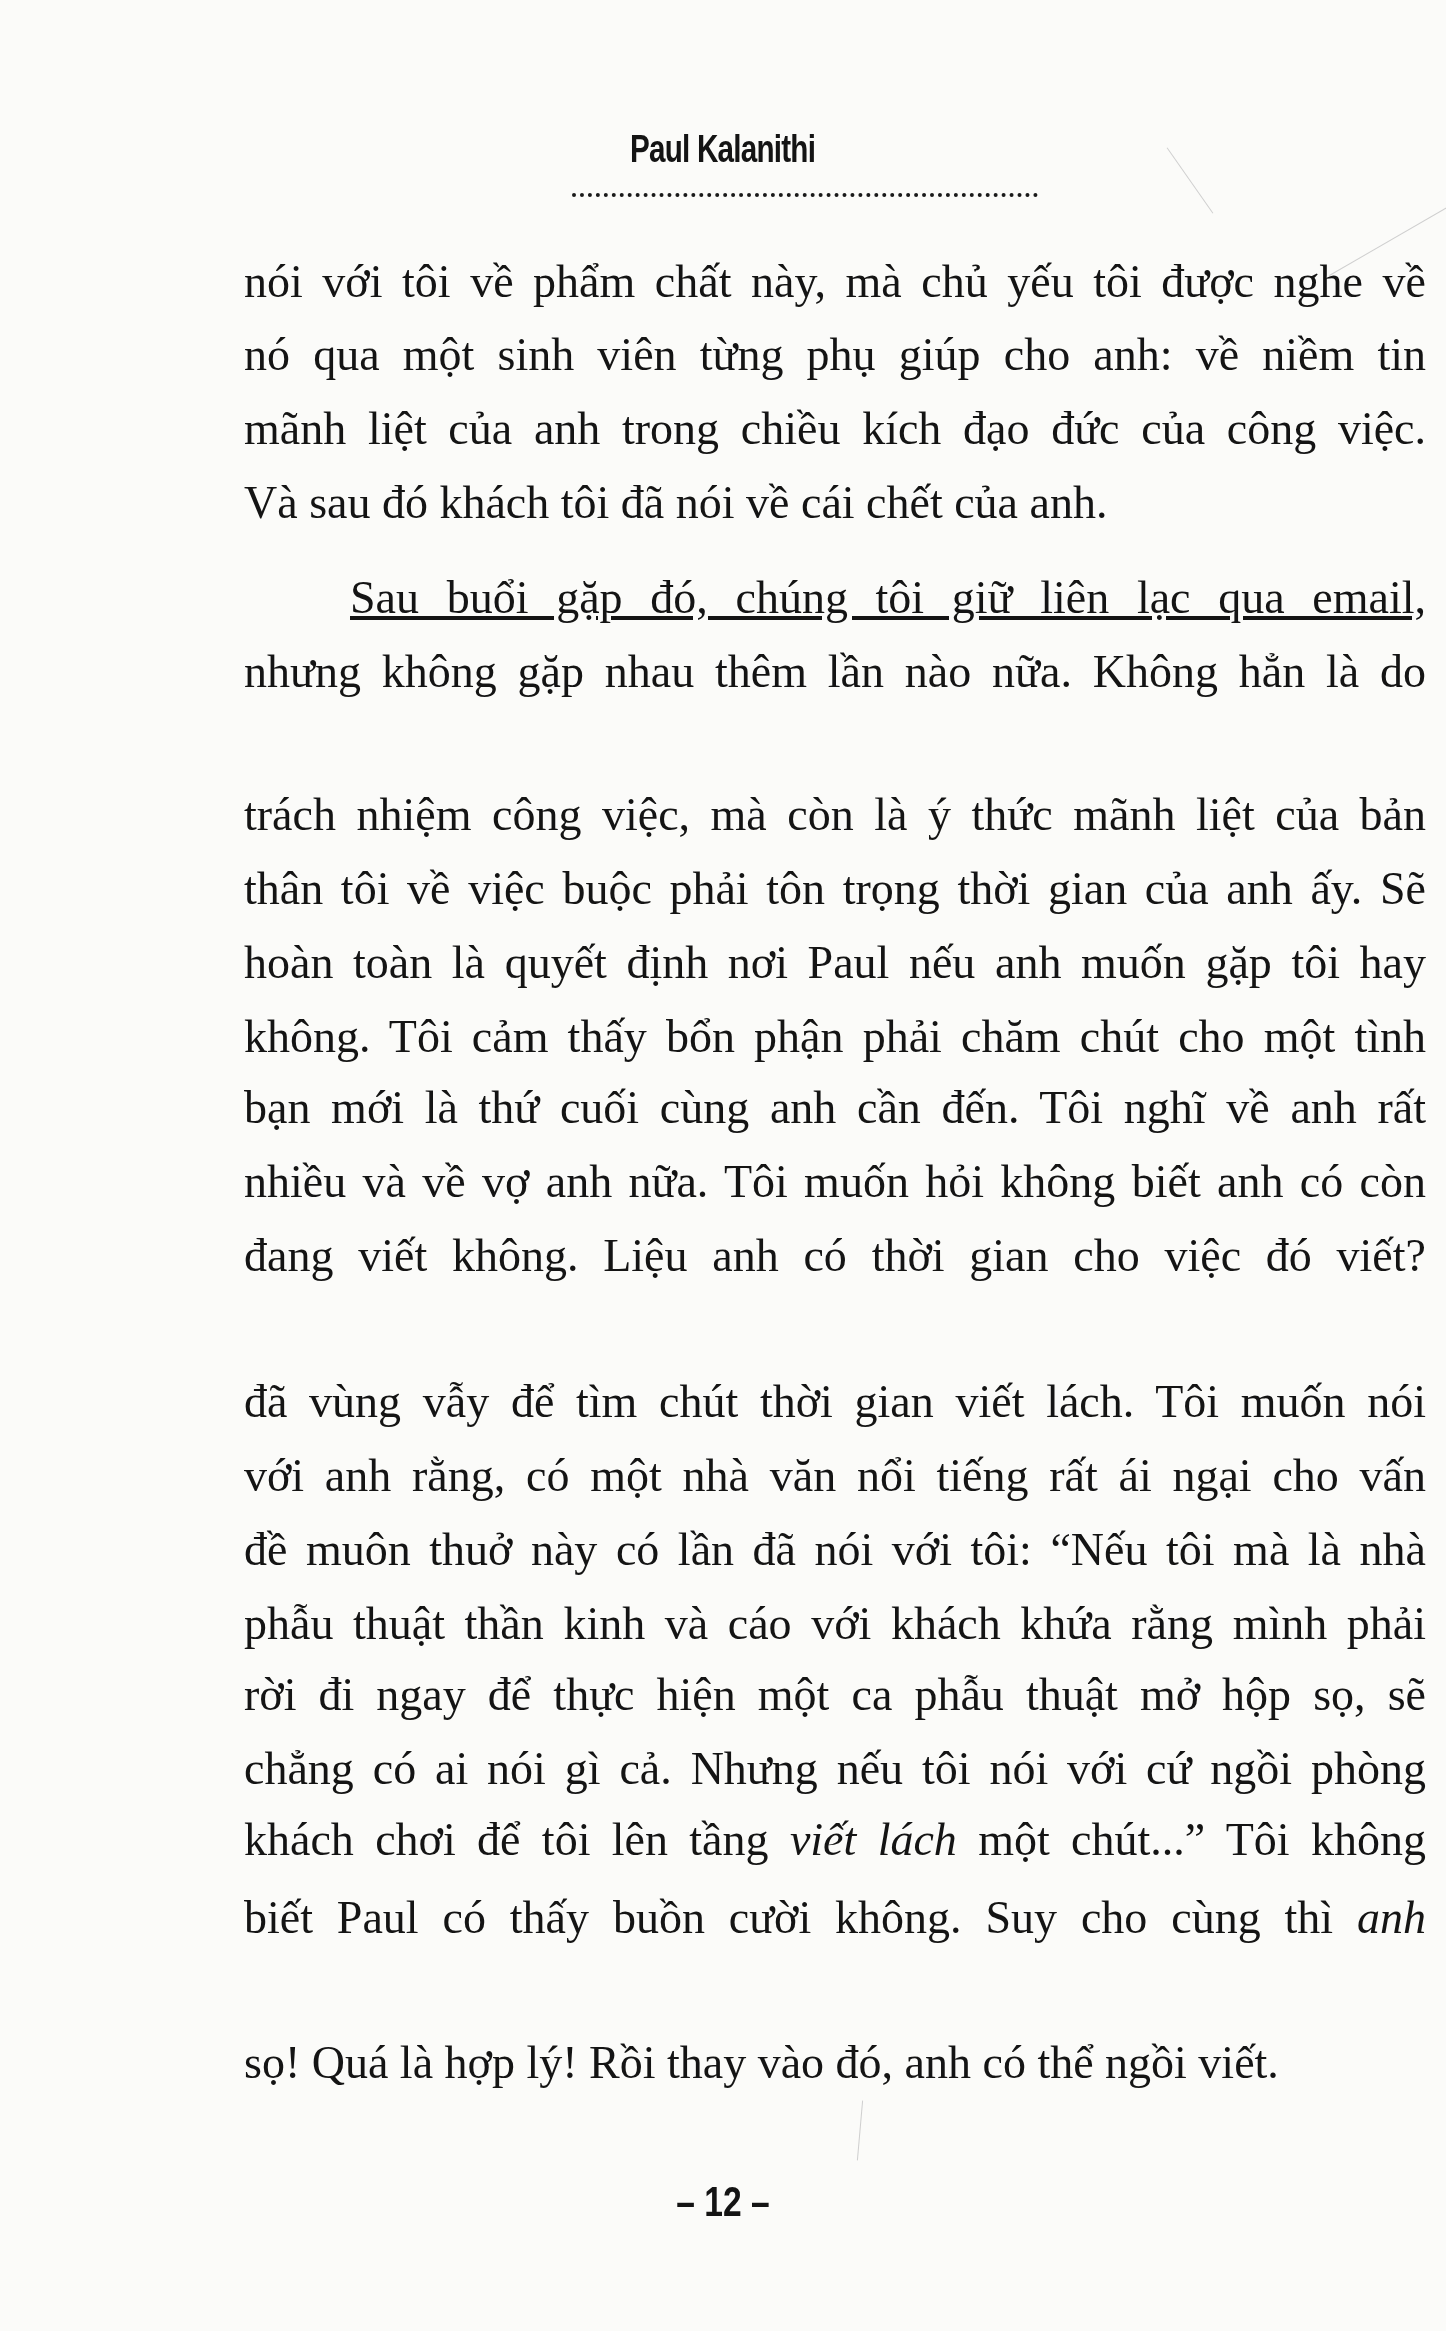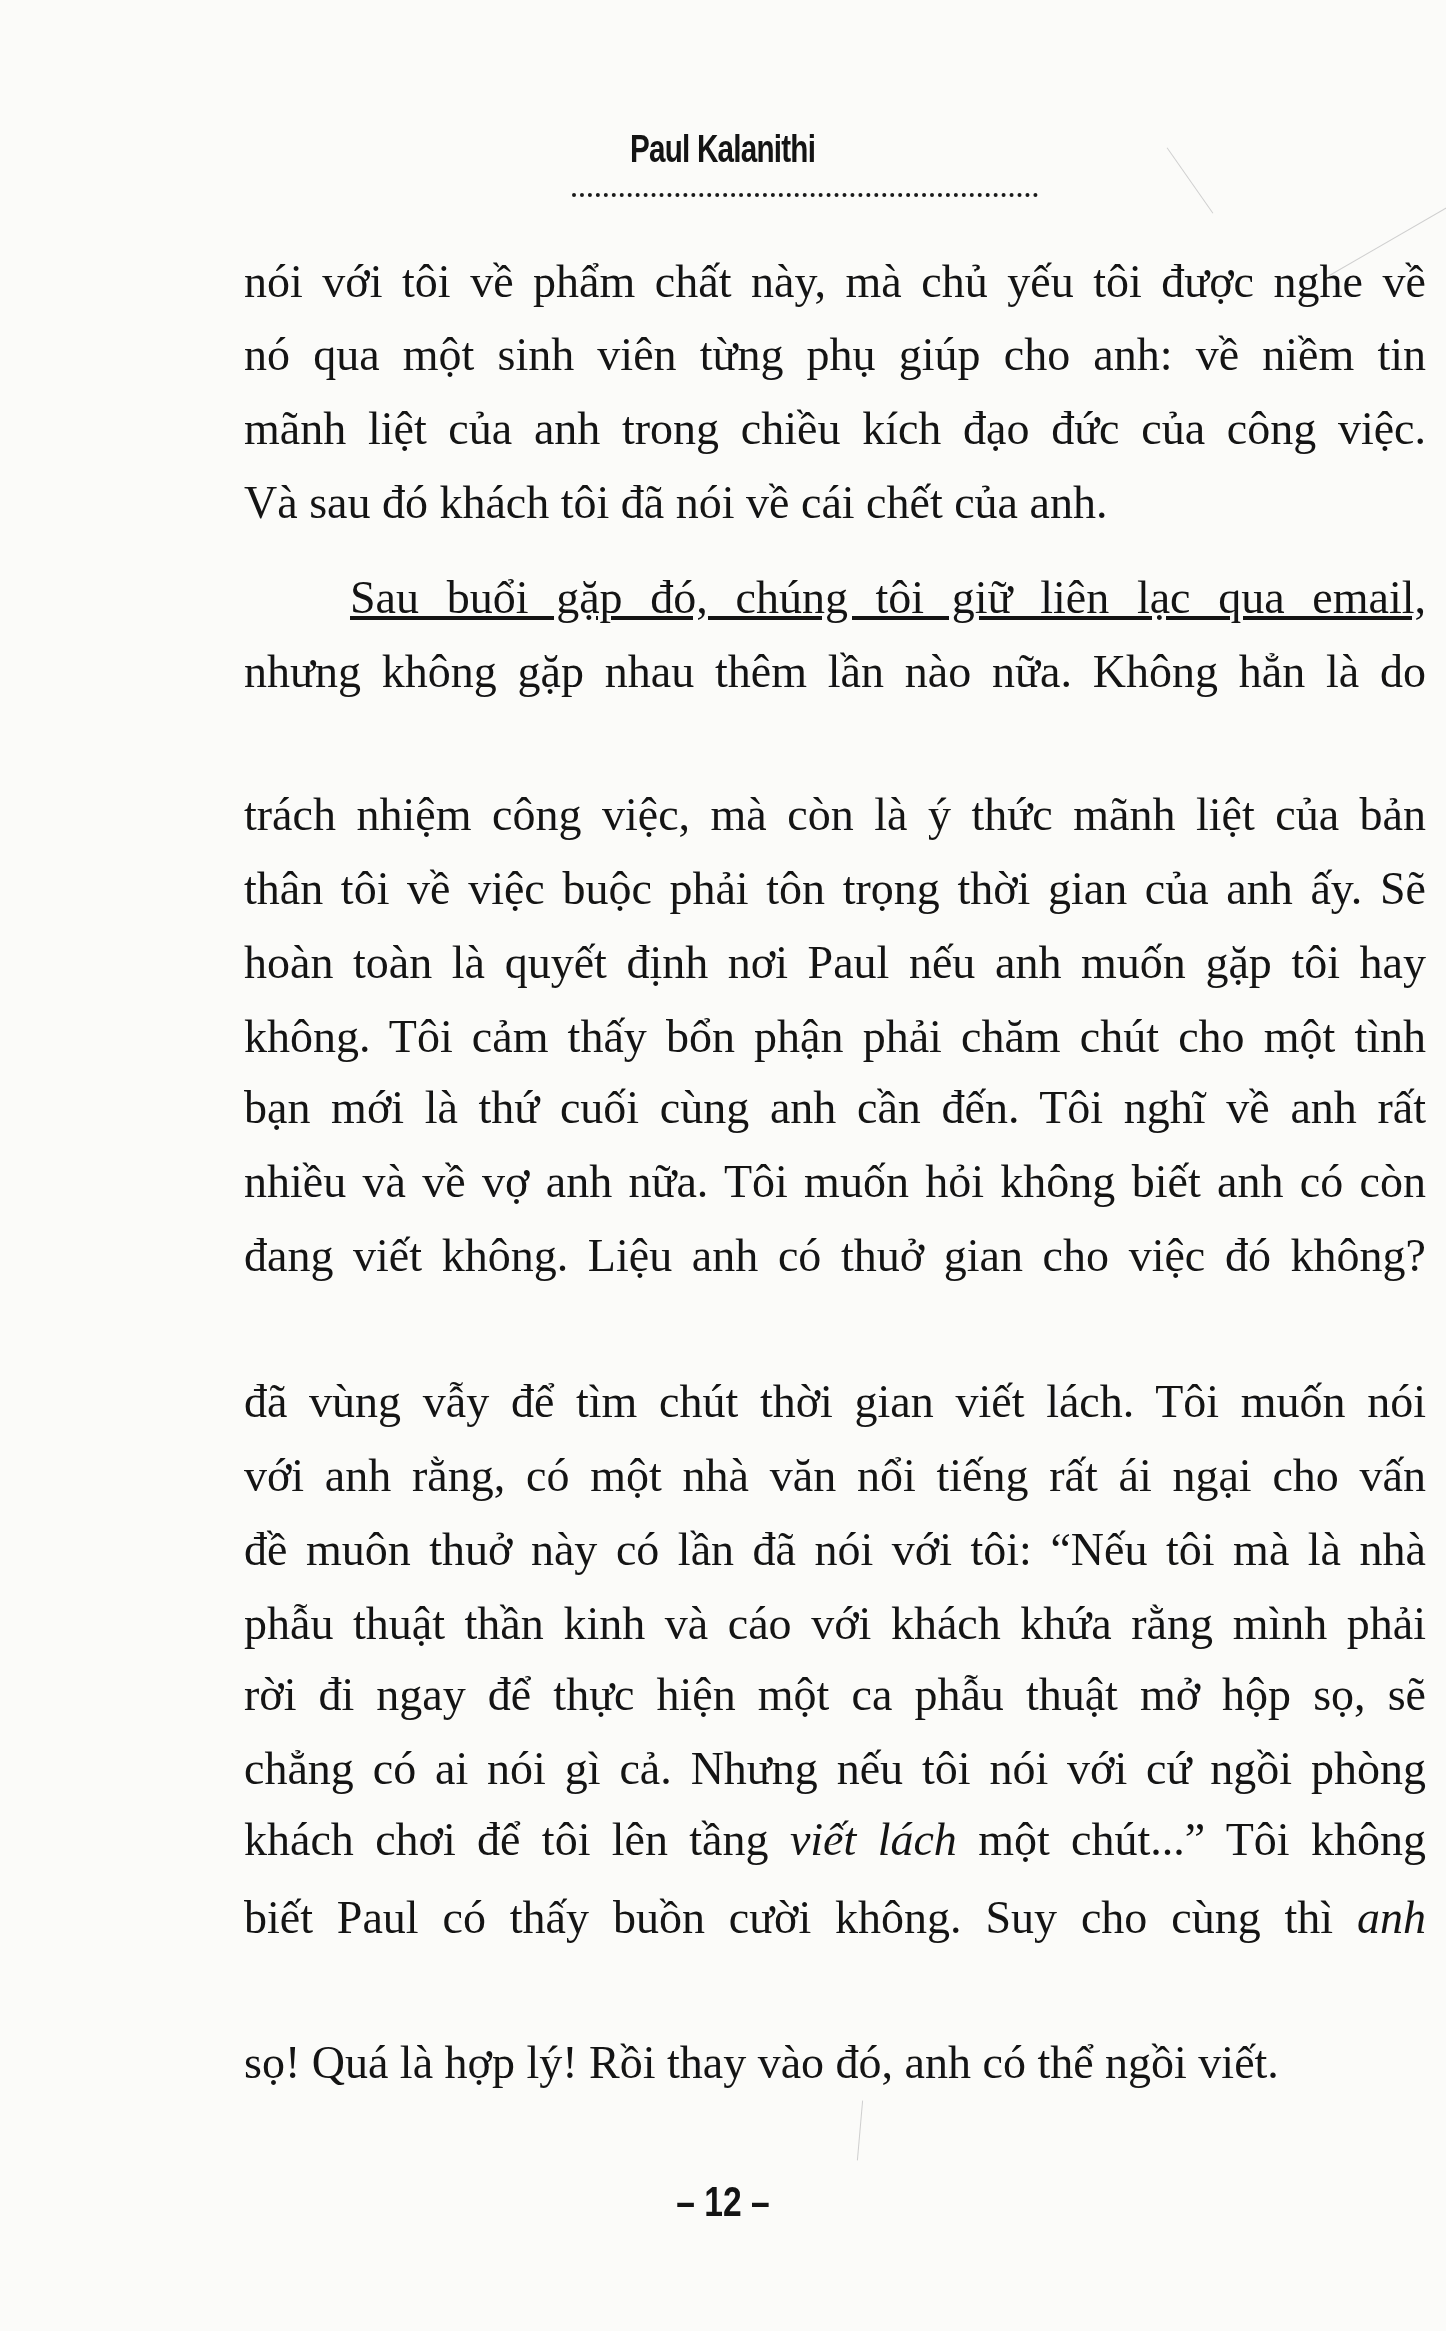--- a/index.html
+++ b/index.html
@@ -57,21 +57,21 @@
   <div class="line last" style="top:466px">Và sau đó khách tôi đã nói về cái chết của anh.</div>
 
   <div class="line indent" style="top:561px">Sau buổi gặp đó, chúng tôi giữ liên lạc qua email,</div>
   <div class="line" style="top:635px">nhưng không gặp nhau thêm lần nào nữa. Không hẳn là do</div>
   <div class="line" style="top:778px">trách nhiệm công việc, mà còn là ý thức mãnh liệt của bản</div>
   <div class="line" style="top:852px">thân tôi về việc buộc phải tôn trọng thời gian của anh ấy. Sẽ</div>
   <div class="line" style="top:926px">hoàn toàn là quyết định nơi Paul nếu anh muốn gặp tôi hay</div>
   <div class="line" style="top:1000px">không. Tôi cảm thấy bổn phận phải chăm chút cho một tình</div>
   <div class="line" style="top:1071px">bạn mới là thứ cuối cùng anh cần đến. Tôi nghĩ về anh rất</div>
   <div class="line" style="top:1145px">nhiều và về vợ anh nữa. Tôi muốn hỏi không biết anh có còn</div>
-  <div class="line" style="top:1219px">đang viết không. Liệu anh có thuở gian cho việc đó không?</div>
+  <div class="line" style="top:1219px">đang viết không. Liệu anh có thời gian cho việc đó viết?</div>
   <div class="line" style="top:1365px">đã vùng vẫy để tìm chút thời gian viết lách. Tôi muốn nói</div>
   <div class="line" style="top:1439px">với anh rằng, có một nhà văn nổi tiếng rất ái ngại cho vấn</div>
   <div class="line" style="top:1513px">đề muôn thuở này có lần đã nói với tôi: “Nếu tôi mà là nhà</div>
   <div class="line" style="top:1587px">phẫu thuật thần kinh và cáo với khách khứa rằng mình phải</div>
   <div class="line" style="top:1658px">rời đi ngay để thực hiện một ca phẫu thuật mở hộp sọ, sẽ</div>
   <div class="line" style="top:1732px">chẳng có ai nói gì cả. Nhưng nếu tôi nói với cứ ngồi phòng</div>
   <div class="line" style="top:1803px"><span>khách chơi để tôi lên tầng</span> <em>viết lách</em> <span>một chút...” Tôi không</span></div>
   <div class="line" style="top:1881px"><span>biết Paul có thấy buồn cười không. Suy cho cùng thì</span> <em>anh</em></div>
   <div class="line last" style="top:2026px">sọ! Quá là hợp lý! Rồi thay vào đó, anh có thể ngồi viết.</div>
 

